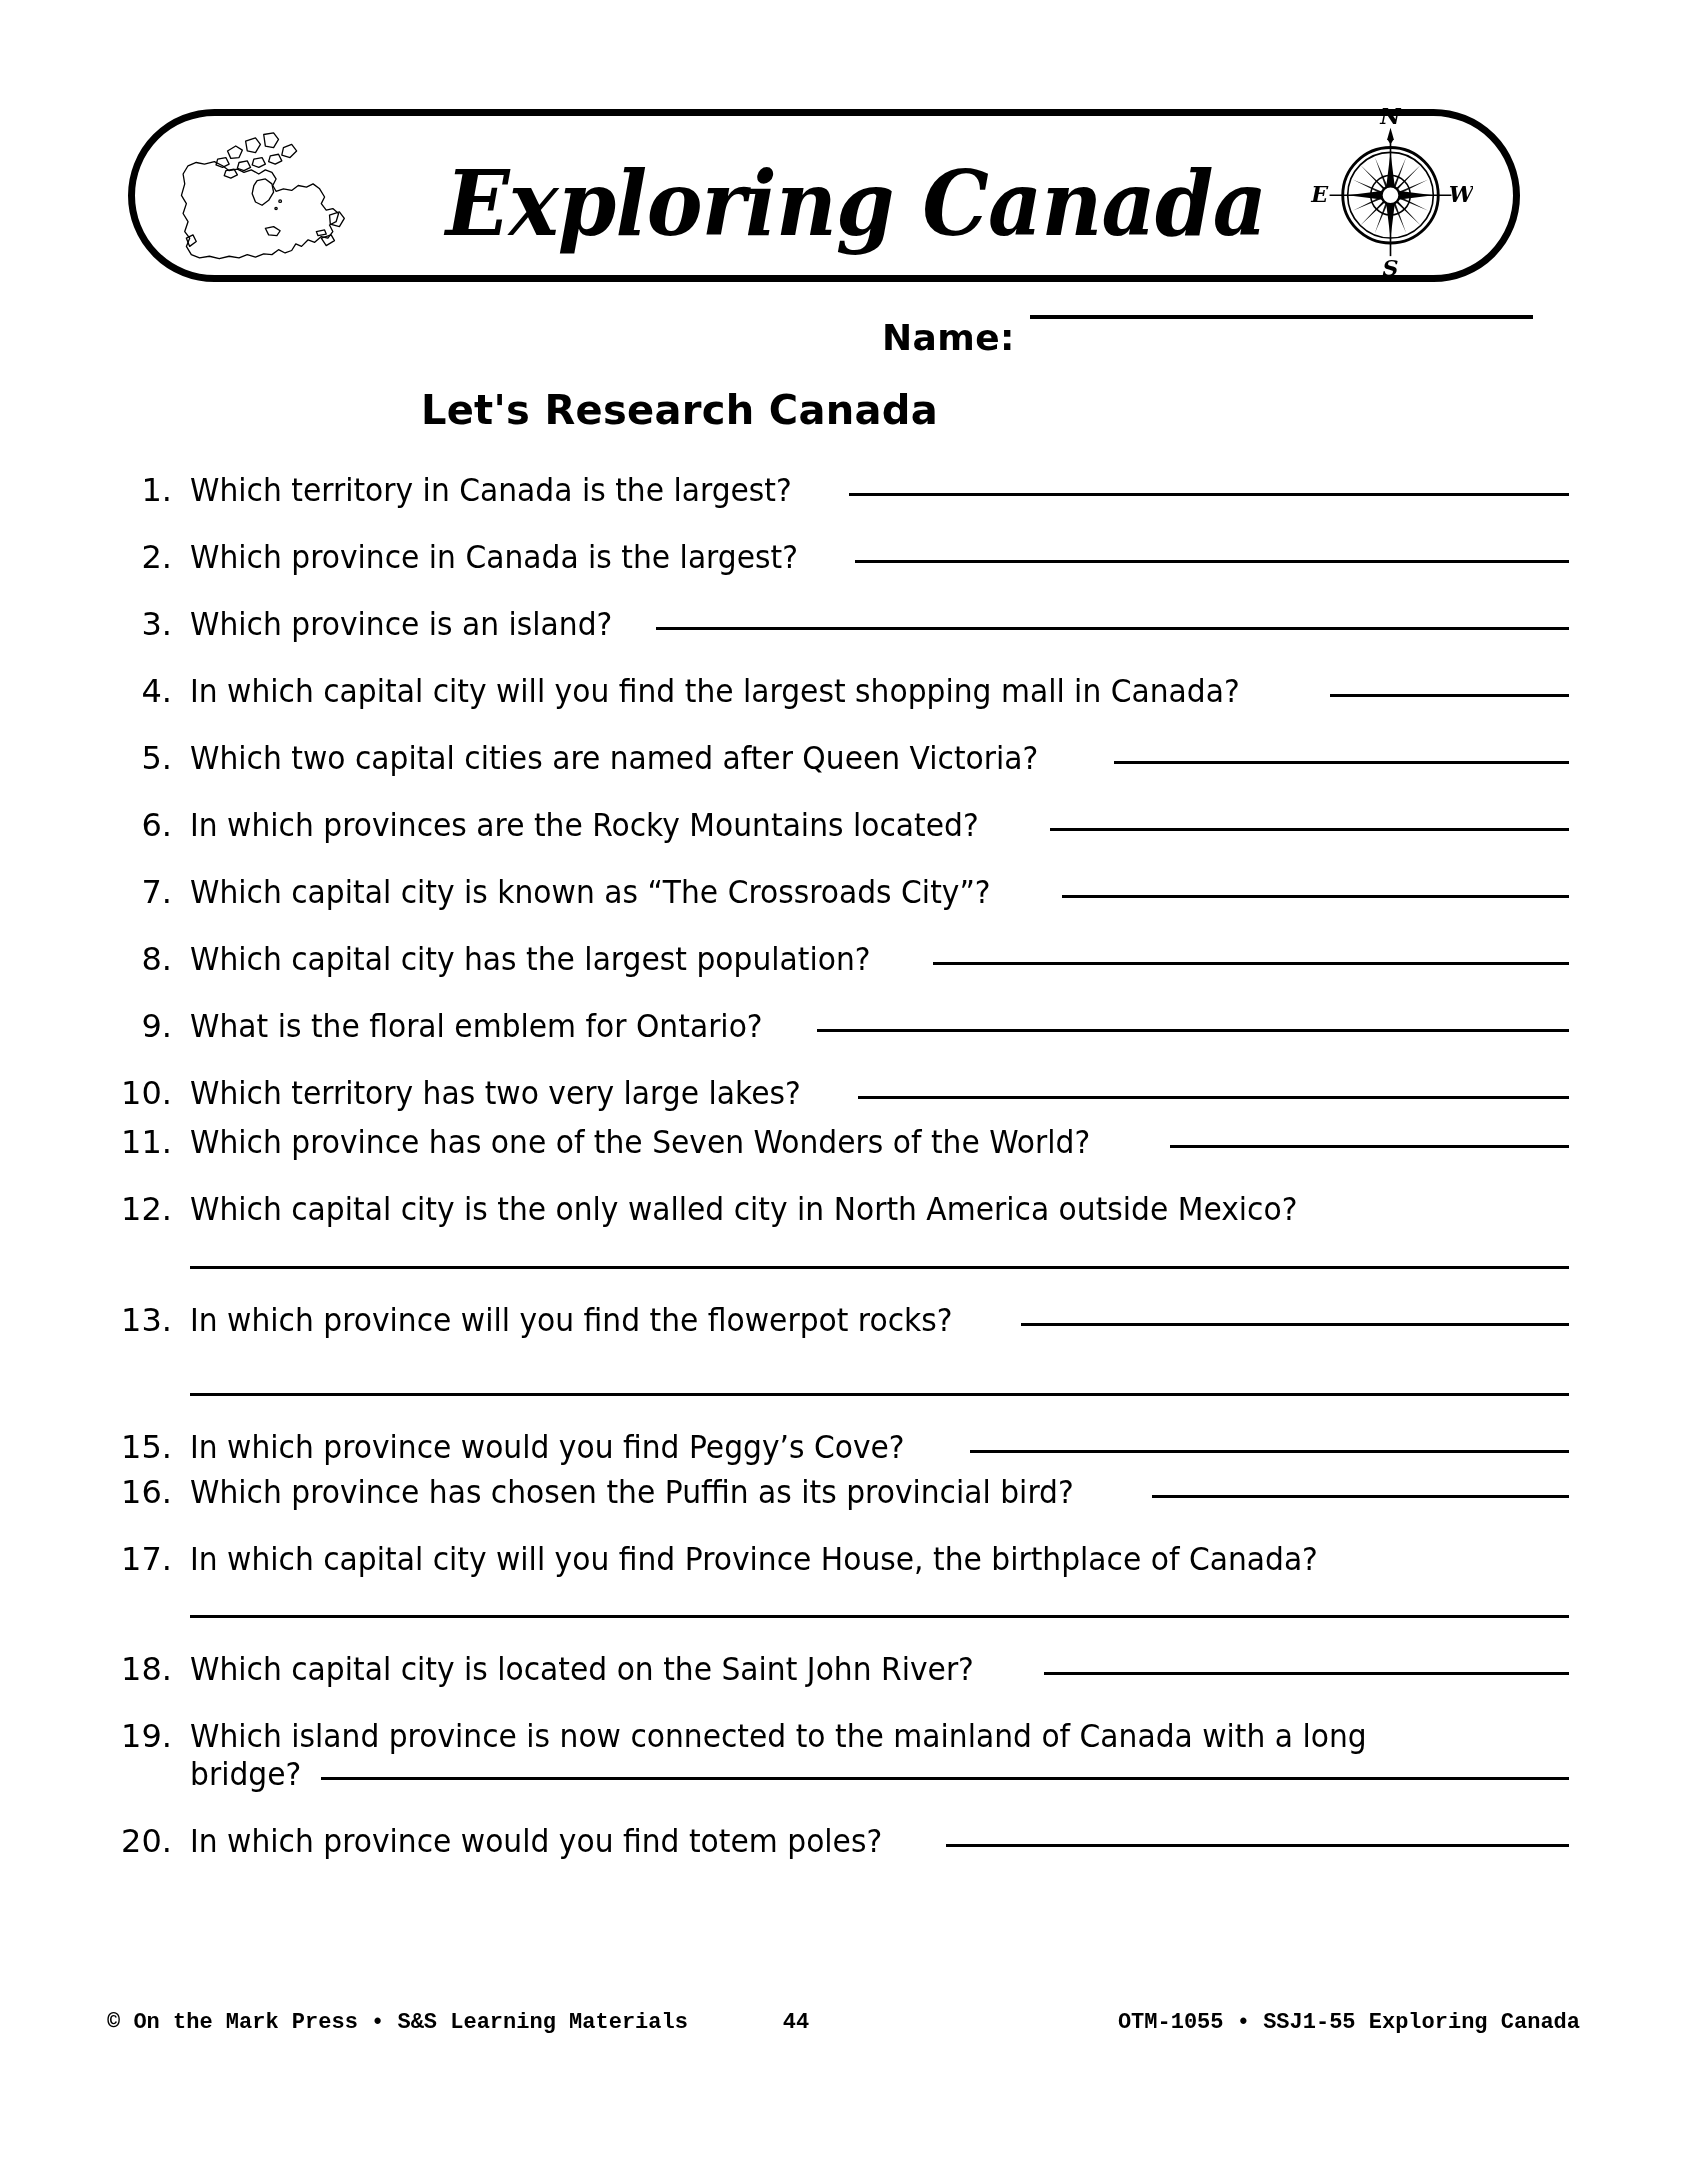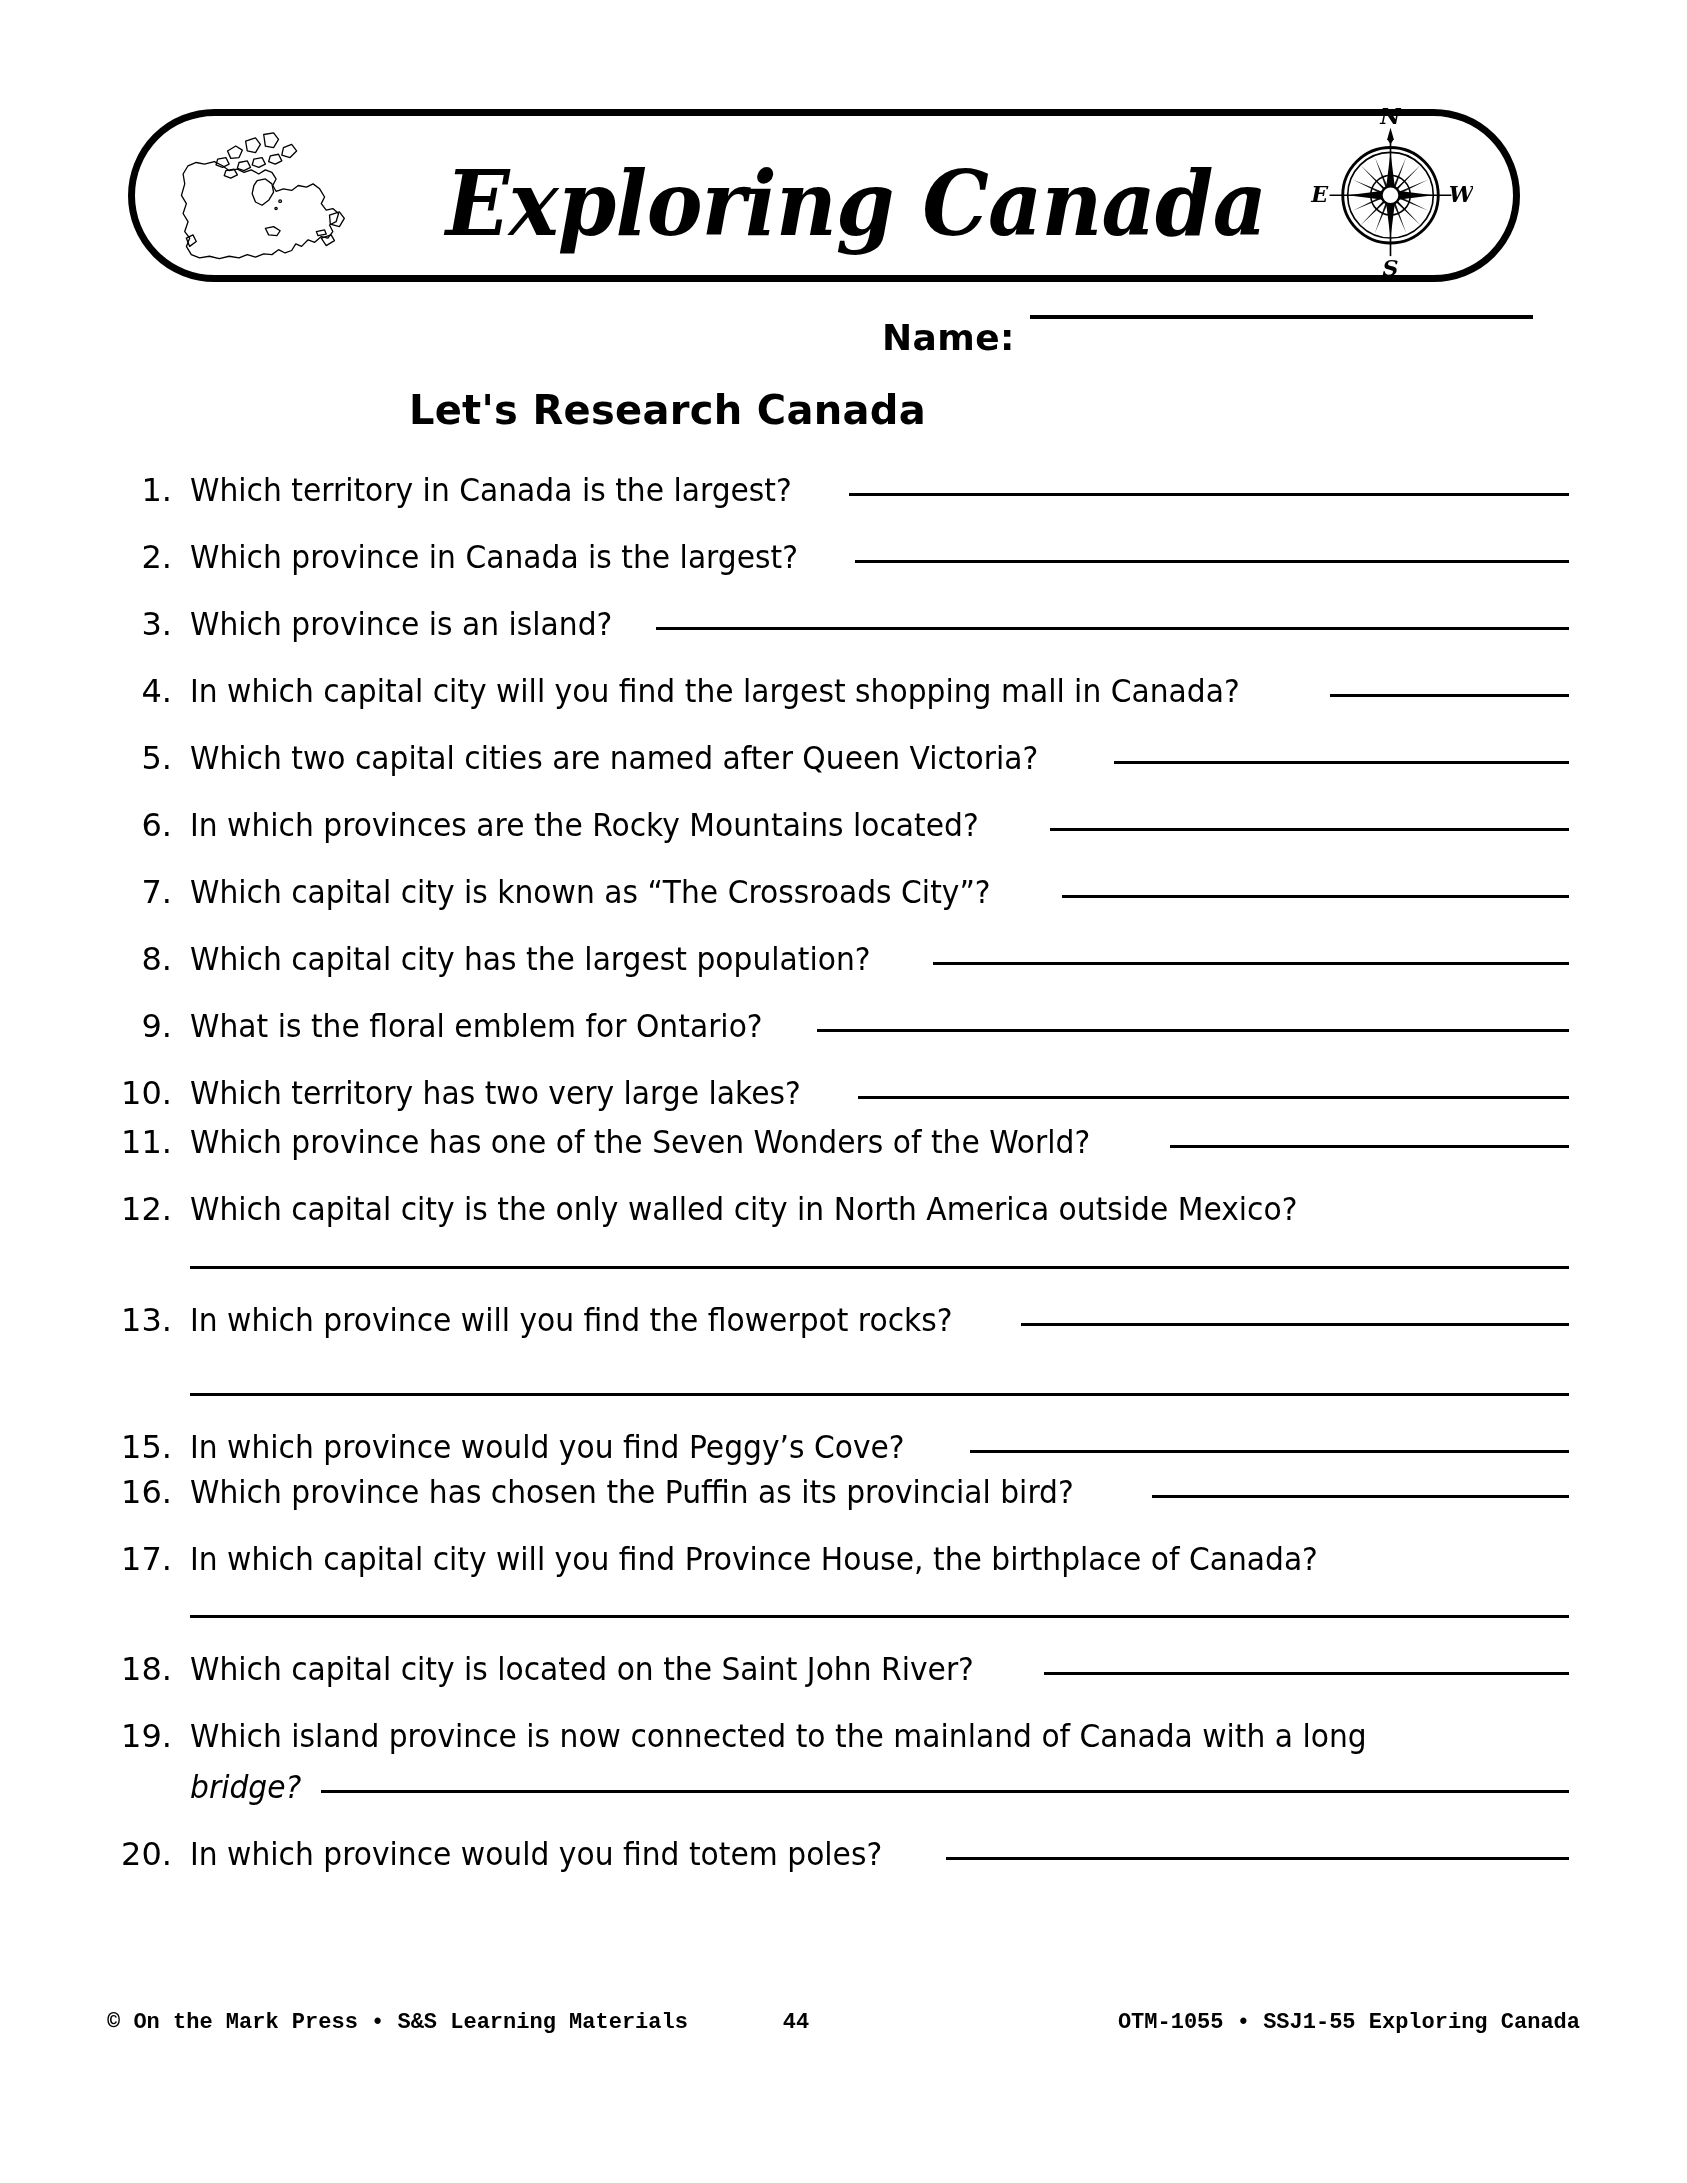--- a/index.html
+++ b/index.html
@@ -96,21 +96,21 @@
     margin-left: 15px;
     border-bottom: 4.1px solid #000;
     height: 0.8px;
     position: relative;
     top: -3.3px;
   }
 
   
   .subtitle {
     position: absolute;
-    left: 0;
+    left: 12px;
     top: 387px;
     width: 1335px;
     text-align: center;
     font-family: "DejaVu Sans", sans-serif;
     font-weight: bold;
     font-size: 40px;
     letter-spacing: 0.3px;
   }
 
   
@@ -173,24 +173,23 @@
     width: calc(100% - 71px);
     border-bottom: 3.3px solid #000;
     height: 0.8px;
   }
 
   
   .q-cont {
     display: flex;
     align-items: baseline;
     width: 100%;
-    margin-top: 19px;
+    margin-top: 6px;
     padding-left: 71px;
     box-sizing: border-box;
-    font-style: italic;
   }
 
   
   .footer {
     position: absolute;
     left: 107px;
     right: 107px;
     top: 2010px;
     display: flex;
     align-items: baseline;

